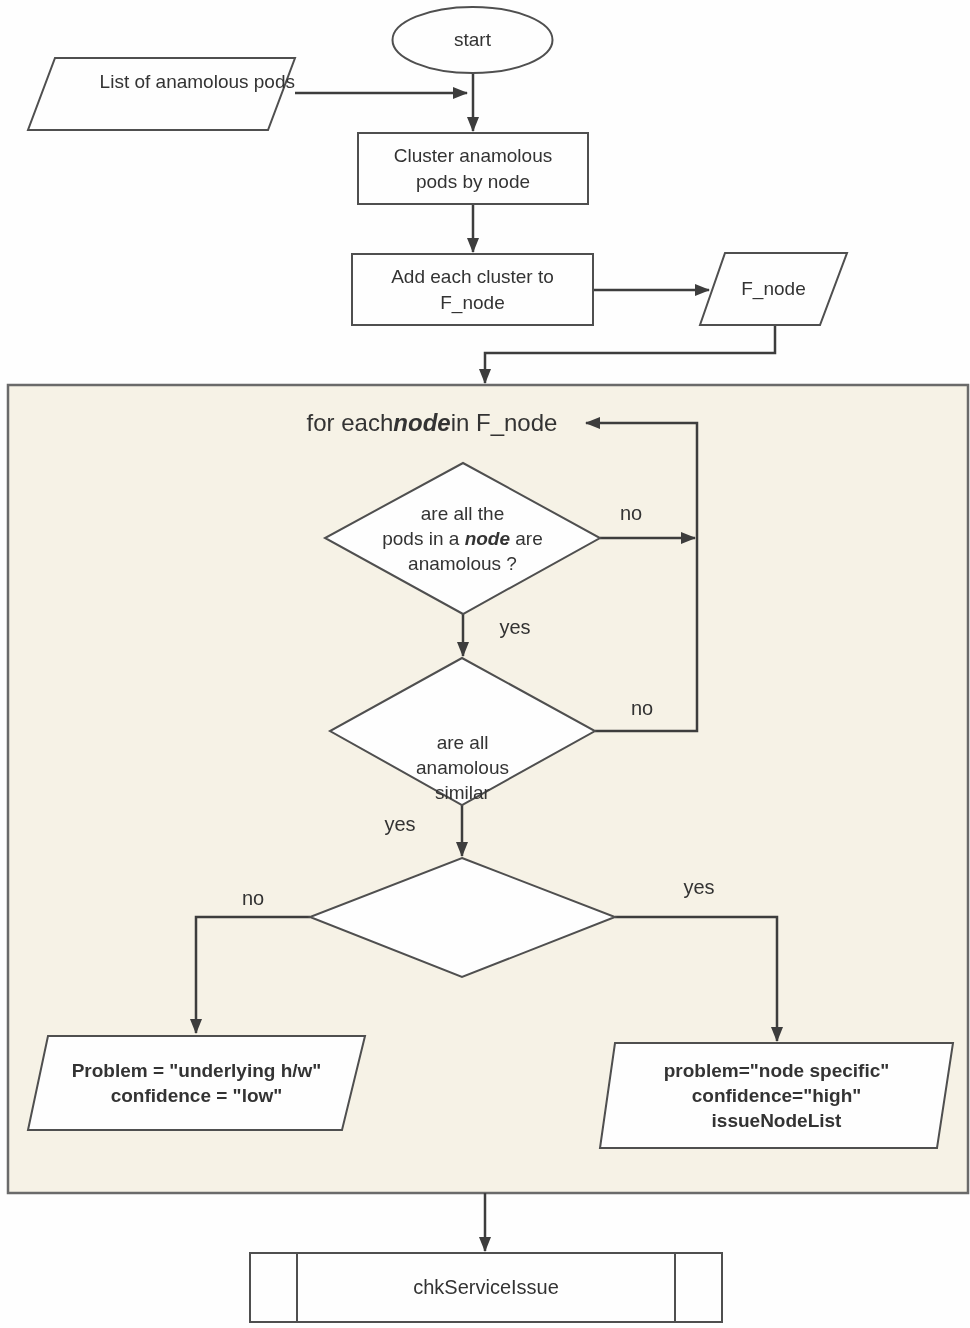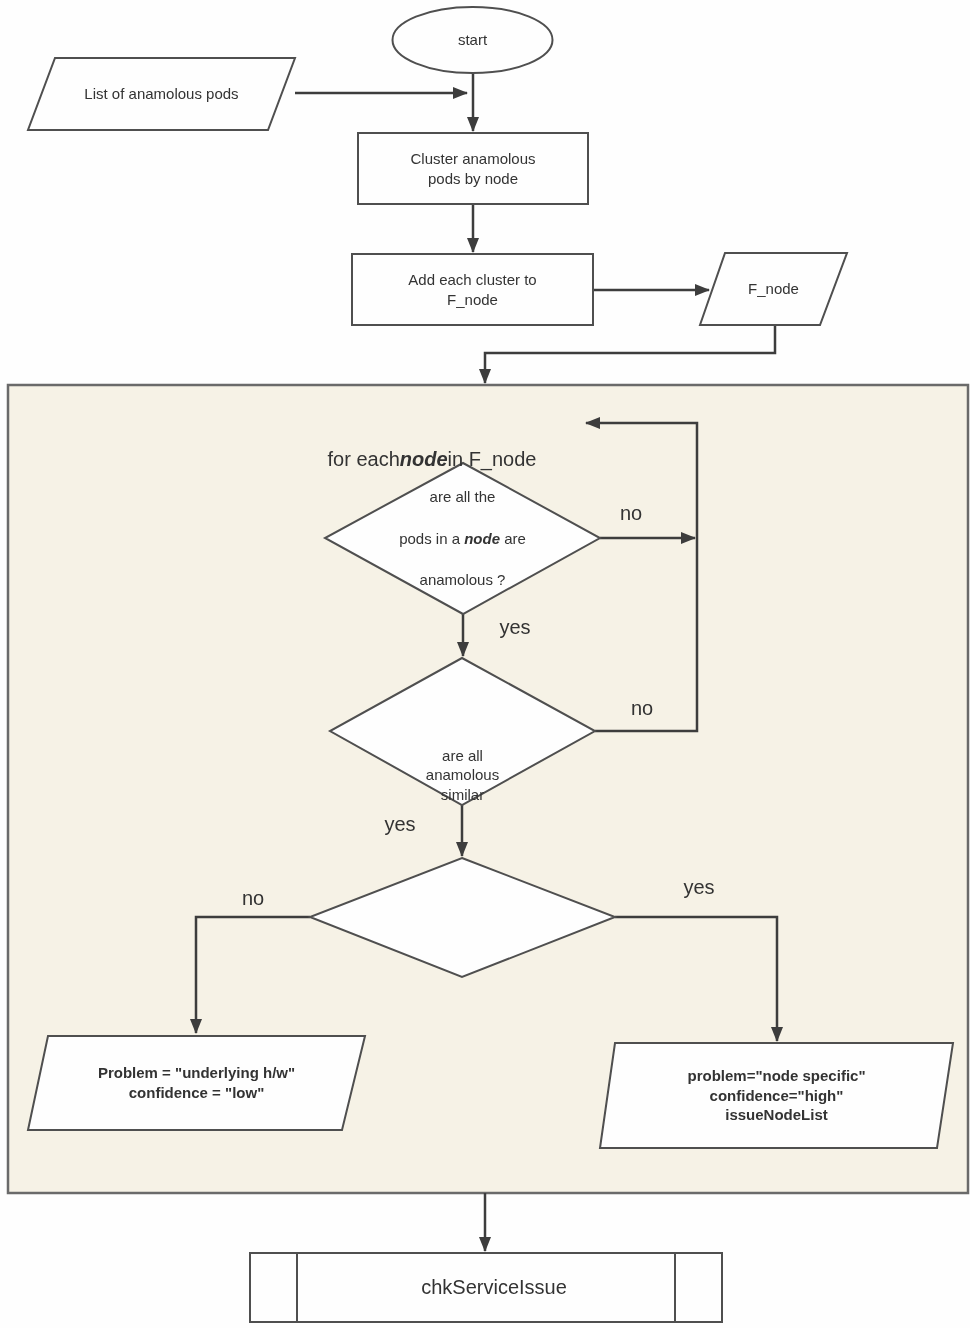--- a/index.html
+++ b/index.html
@@ -5,28 +5,28 @@
   html,body{margin:0;padding:0;background:#ffffff;}
   #stage{
     position:relative;width:970px;height:1328px;margin:0 auto;
     font-family:"Liberation Sans","DejaVu Sans",sans-serif;
     color:#333333;background:#fefefe;overflow:hidden;
   }
   #diagram-svg{position:absolute;left:0;top:0;}
   .label{
     position:absolute;display:flex;flex-direction:column;
     align-items:center;justify-content:center;text-align:center;
-    font-size:15px;line-height:1.32;color:#333333;white-space:nowrap;
+    font-size:19px;line-height:1.32;color:#333333;white-space:nowrap;
   }
   .label .ln{display:block;}
   .em{font-weight:bold;font-style:italic;}
   .bold{font-weight:bold;}
   .edge-label{font-size:20px;justify-content:center;}
-  .loop-label{font-size:20px;margin-top:36px;}
-  .chk-label{font-size:20px;padding-left:8px;}
+  .loop-label{font-size:24px;}
+  .chk-label{font-size:20px;}
 </style>
 </head>
 <body>
 
 <div id="stage">
 
   <svg id="diagram-svg" width="970" height="1328" viewBox="0 0 970 1328">
     <defs>
       <marker id="arr" markerUnits="userSpaceOnUse" markerWidth="18" markerHeight="16" refX="15" refY="7" orient="auto">
         <path d="M1,1 L16,7 L1,13 Z" fill="#3d3d3d"></path>
@@ -64,21 +64,21 @@
       <rect x="250" y="1253" width="472" height="69"></rect>
       <line x1="297" y1="1253" x2="297" y2="1322"></line>
       <line x1="675" y1="1253" x2="675" y2="1322"></line>
     </g>
   </svg>
 
   <div class="label" style="left:392px;top:7px;width:161px;height:66px;">
     <span>start</span>
   </div>
 
-  <div class="label" style="left:28px;top:58px;width:267px;height:72px;">
+  <div class="label" style="left:28px;top:46px;width:267px;height:72px;align-items:flex-end;">
     <span>List of anamolous pods</span>
   </div>
 
   <div class="label" style="left:358px;top:133px;width:230px;height:71px;">
     <span class="ln">Cluster anamolous</span>
     <span class="ln">pods by node</span>
   </div>
 
   <div class="label" style="left:352px;top:254px;width:241px;height:71px;justify-content:center;">
     <span class="ln">Add each cluster to</span>
@@ -88,21 +88,21 @@
   <div class="label" style="left:700px;top:253px;width:147px;height:72px;">
     <span>F_node</span>
   </div>
 
   <div class="label loop-label" style="left:292px;top:408px;width:280px;height:30px;flex-direction:row;">
     <span>for each </span>
       <span class="em">node</span>
       <span> in F_node</span>
   </div>
 
-  <div class="label" style="left:325px;top:463px;width:275px;height:151px;gap:22px;">
+  <div class="label" style="left:325px;top:463px;width:275px;height:151px;">
     <span class="ln">are all the</span>
     <span class="ln"><span>pods in a </span><span class="em">node</span><span> are</span></span>
     <span class="ln">anamolous ?</span>
   </div>
 
   <div class="label" style="left:330px;top:658px;width:265px;height:147px;justify-content:flex-end;">
     <span class="ln">are all</span>
     <span class="ln">anamolous</span>
     <span class="ln">similar</span>
   </div>

